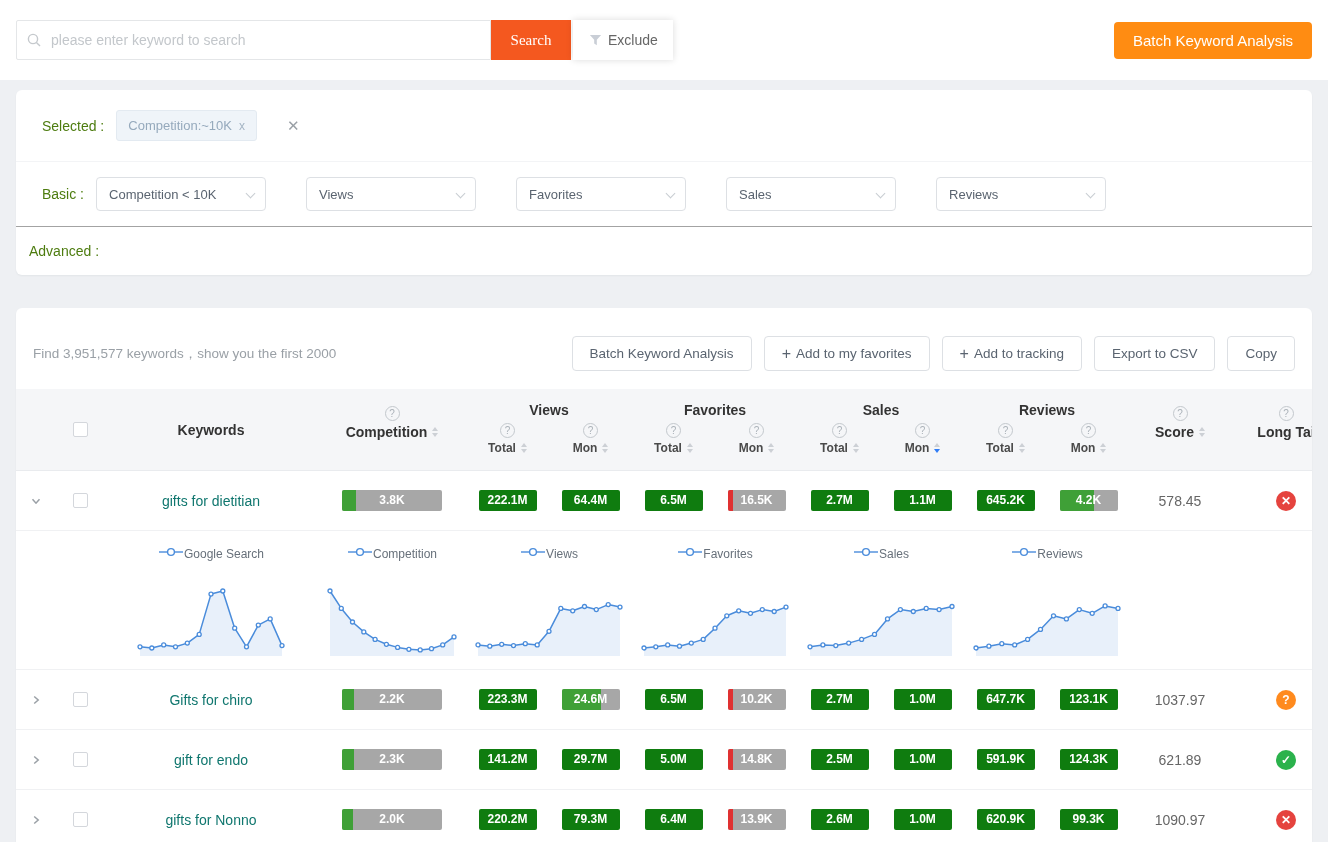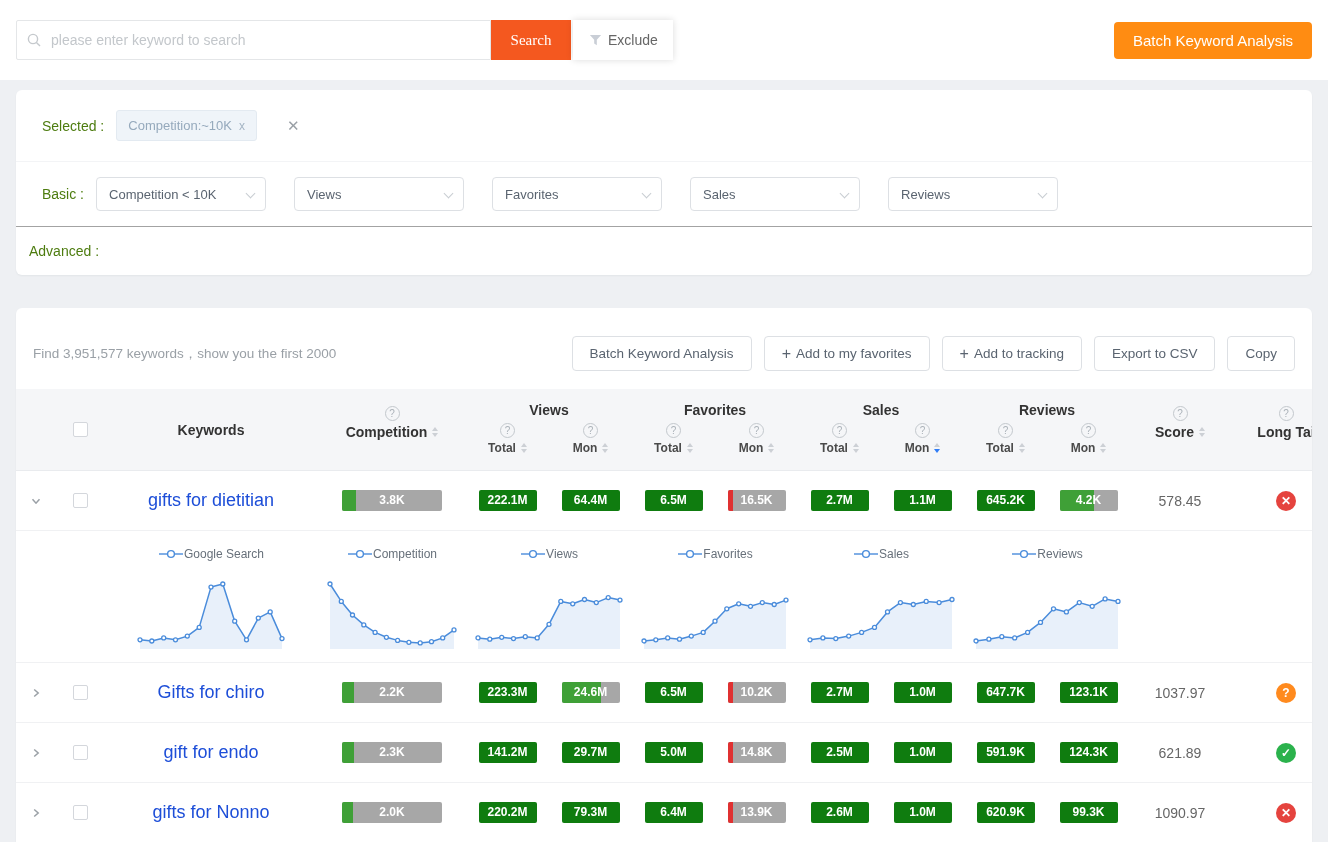--- a/index.html
+++ b/index.html
@@ -21,21 +21,21 @@
   .card{background:#fff;border-radius:6px;margin:0 16px;box-shadow:0 1px 2px rgba(27,35,47,.05)}
   .filter-card{margin-top:10px}
   .f-row{display:flex;align-items:center;padding:16px 26px}
   .f-selected{padding:20px 26px;border-bottom:1px solid #f3f4f6}
   .f-basic{padding:15px 26px;border-bottom:1px solid #a3a3a3}
   .f-advanced{padding:16px 13px}
   .f-label{color:#4d7c0f;font-size:14px;margin-right:12px;white-space:nowrap}
   .chip{background:#eff4f9;border:1px solid #e3eaf1;border-radius:3px;padding:7px 11px;font-size:13px;color:#95a9bc;display:inline-flex;align-items:center;gap:7px;cursor:pointer}
   .chip-x{font-size:12px;color:#a4b4c4}
   .clear-x{margin-left:30px;color:#9aa0a6;font-size:15px;cursor:pointer}
-  .selects{display:flex;gap:28px}
+  .selects{display:flex;gap:40px}
   .select{position:relative;width:170px;height:34px;border:1px solid #dde0e4;border-radius:4px;display:flex;align-items:center;padding:0 28px 0 12px;font-size:13px;color:#5a6470;background:#fff;cursor:pointer;white-space:nowrap}
   .caret{position:absolute;right:11px;top:12px;width:7px;height:7px;border-right:1.5px solid #c8cdd2;border-bottom:1.5px solid #c8cdd2;transform:rotate(45deg)}
 
   
   .results-card{margin-top:33px;min-height:540px;overflow:hidden}
   .results-header{display:flex;align-items:center;justify-content:space-between;padding:28px 17px 18px}
   .summary{color:#9aa0a6;font-size:13.5px}
   .actions{display:flex;gap:12px}
   .act-btn{height:35px;padding:0 17px;border:1px solid #dde0e4;border-radius:4px;background:#fff;color:#5a6470;font-size:13.5px;display:flex;align-items:center;cursor:pointer;font-family:inherit;white-space:nowrap}
   .act-btn .plus{font-size:16px;margin-right:5px;color:#5a6470}
@@ -56,38 +56,38 @@
   .sort{display:inline-flex;flex-direction:column;margin-left:5px;gap:2px;cursor:pointer}
   .sort i{display:block;width:0;height:0;border-left:3.5px solid transparent;border-right:3.5px solid transparent}
   .sort .up{border-bottom:4px solid #ccd0d5}
   .sort .down{border-top:4px solid #ccd0d5}
   .sort .down.active{border-top-color:var(--active-sort,#2f7cf6)}
   .checkbox{display:inline-block;width:15px;height:15px;border:1px solid #d4d7dc;border-radius:2px;background:#fff;cursor:pointer}
 
   .trow{display:flex;align-items:center;height:60px;border-bottom:1px solid #f0f1f3;background:#fff}
   .chev{width:16px;height:16px;display:flex;align-items:center;justify-content:center;cursor:pointer}
   .chev.open svg{transform:rotate(90deg)}
-  .kw-text{color:#1d4ed8;font-size:18px;cursor:pointer}
+  .kw-text{color:#0f766e;font-size:14px;cursor:pointer}
   .score-text{color:#666;font-size:14px}
 
   .badge{position:relative;display:inline-block;width:58px;height:21px;line-height:21px;border-radius:2px;font-size:12px;font-weight:bold;color:#fff;text-align:center;overflow:hidden;background:var(--bar-gray,#a7a7a7)}
   .badge.solid{background:var(--badge-green,#0f7c0f)}
   .badge.comp{width:100px}
   .badge .fill{position:absolute;left:0;top:0;bottom:0}
   .badge .fill.green{background:var(--bar-green,#3fa037)}
   .badge .fill.red{background:var(--bar-red,#e03131)}
   .badge .badge-text{position:relative;z-index:1}
 
   .lt{display:inline-flex;width:20px;height:20px;border-radius:50%;color:#fff;align-items:center;justify-content:center;font-size:12px;font-weight:bold}
   .lt.no{background:#e5433e}.lt.unknown{background:#ff8a1e}.lt.yes{background:#2bb24c}
 
   .spark-row{display:flex;align-items:flex-start;border-bottom:1px solid #f0f1f3;background:#fff;padding:16px 0 12px}
   .spark-spacer{width:88px;flex-shrink:0}
   .spark-cell{display:flex;flex-direction:column;align-items:center;flex-shrink:0}
-  .spark-legend{display:flex;align-items:center;margin-bottom:17px}
+  .spark-legend{display:flex;align-items:flex-start;margin-bottom:24px}
   .spark-label{font-size:12px;color:#67707a}
 </style>
 </head>
 <body>
 
 <div class="topbar">
   <div class="search-group">
     <div class="search-input-wrap">
       <svg class="mag" width="16" height="16" viewBox="0 0 16 16">
           <circle cx="7" cy="7" r="4.6" fill="none" stroke="#c5c9cd" stroke-width="1.4"></circle>

